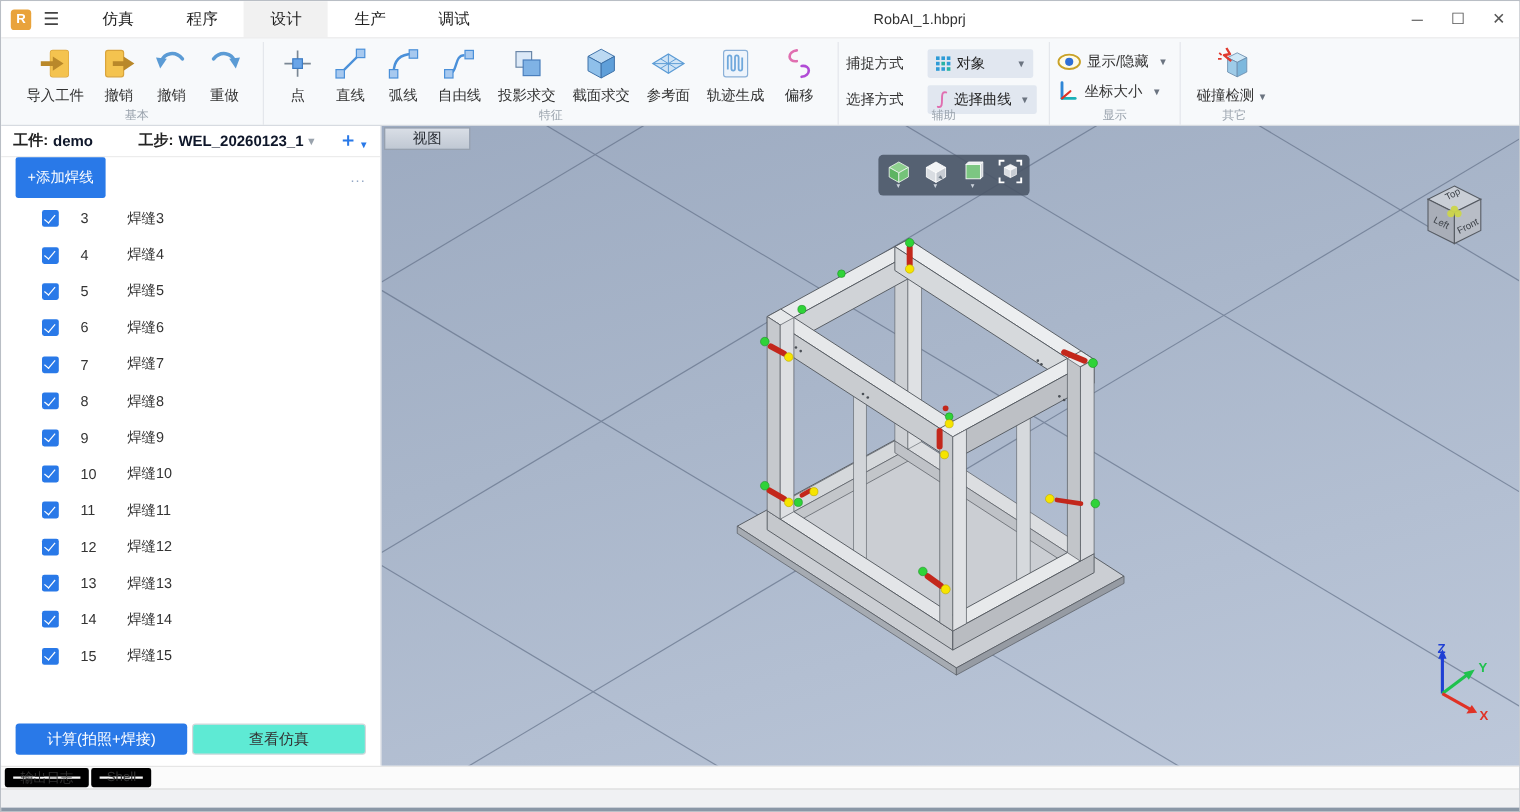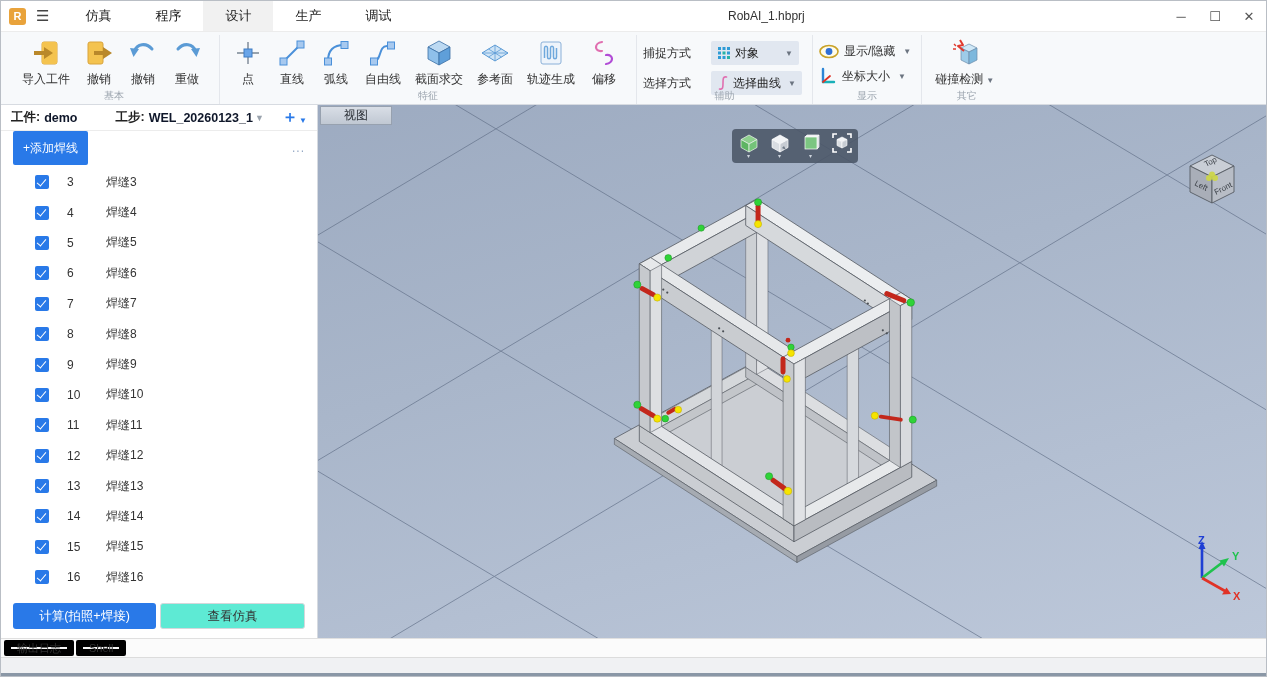--- a/index.html
+++ b/index.html
@@ -168,20 +168,27 @@
       <div class="rbtn">
         <svg viewBox="0 0 30 30">
           <path d="M6 23 C14 23 10 8 19 8" fill="none" stroke="#4a90d9" stroke-width="2"></path>
           <rect x="2.5" y="20" width="7" height="7" fill="#a7c9ef" stroke="#4a90d9"></rect>
           <rect x="19.5" y="4" width="7" height="7" fill="#a7c9ef" stroke="#4a90d9"></rect>
         </svg>
         <span class="rlabel">自由线</span>
       </div>
       <div class="rbtn">
         <svg viewBox="0 0 30 30">
+          <rect x="6" y="5" width="13" height="13" fill="#dce9f7" stroke="#6b87a8"></rect>
+          <rect x="12" y="12" width="14" height="13" fill="#7fb2e5" stroke="#4a7fbd"></rect>
+        </svg>
+        <span class="rlabel">投影求交</span>
+      </div>
+      <div class="rbtn">
+        <svg viewBox="0 0 30 30">
           <polygon points="15,3 26,9 15,15 4,9" fill="#bcd9f2" stroke="#3a6ea5" stroke-width=".8"></polygon>
           <polygon points="4,9 15,15 15,27 4,21" fill="#8fc0ea" stroke="#3a6ea5" stroke-width=".8"></polygon>
           <polygon points="26,9 15,15 15,27 26,21" fill="#5f9fd9" stroke="#3a6ea5" stroke-width=".8"></polygon>
         </svg>
         <span class="rlabel">截面求交</span>
       </div>
       <div class="rbtn">
         <svg viewBox="0 0 30 30">
           <polygon points="15,7 28,15 15,23 2,15" fill="#cfe4f6" stroke="#5b9bd5"></polygon>
           <path d="M8.5,11 L21.5,19 M21.5,11 L8.5,19 M15,7 L15,23 M2,15 L28,15" stroke="#5b9bd5" stroke-width=".8" fill="none"></path>
@@ -369,25 +376,20 @@
             <span class="wnum">14</span>
             <span class="wname">焊缝14</span>
           </div>
 
           <div class="weld-row">
             <span class="wcheck"></span>
             <span class="wnum">15</span>
             <span class="wname">焊缝15</span>
           </div>
 
-          <div class="weld-row">
-            <span class="wcheck"></span>
-            <span class="wnum">16</span>
-            <span class="wname">焊缝16</span>
-          </div>
         </div>
       <div class="lp-buttons">
         <button class="btn-calc">计算(拍照+焊接)</button>
         <button class="btn-sim">查看仿真</button>
       </div>
     </div>
 
     <div class="viewport">
 
       <svg class="vp-grid" viewBox="0 0 950 537" preserveAspectRatio="none">

